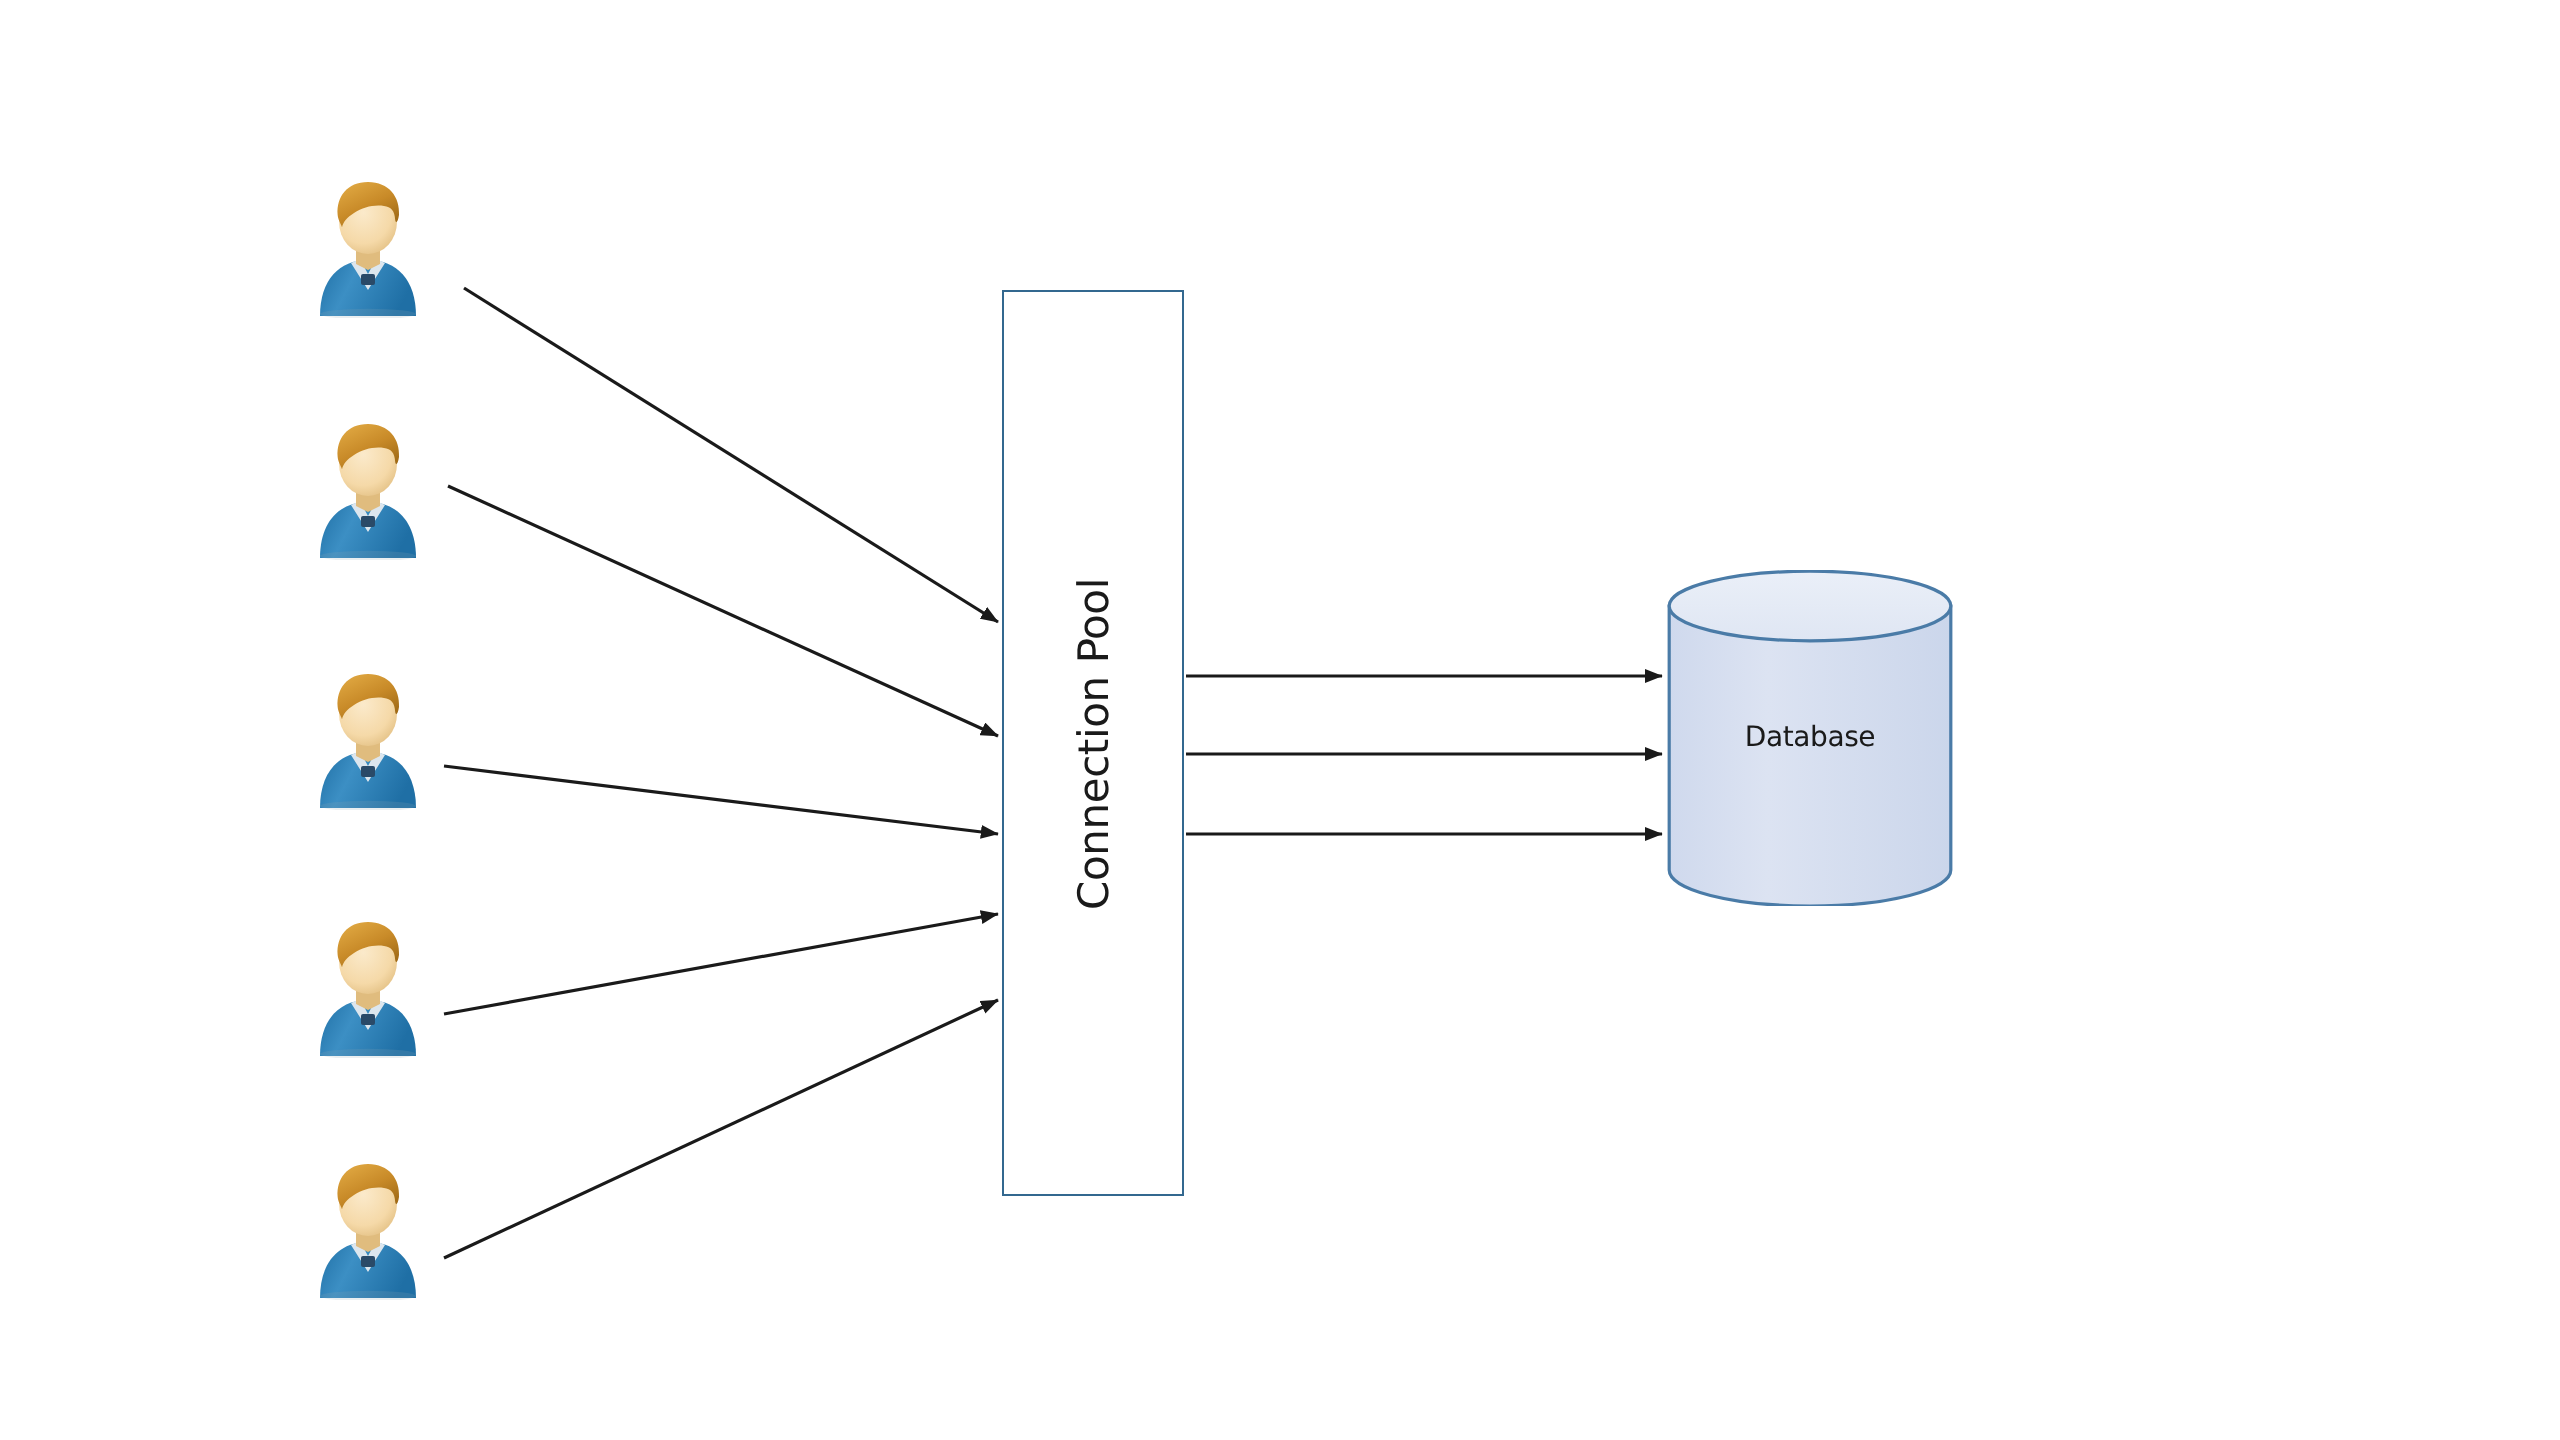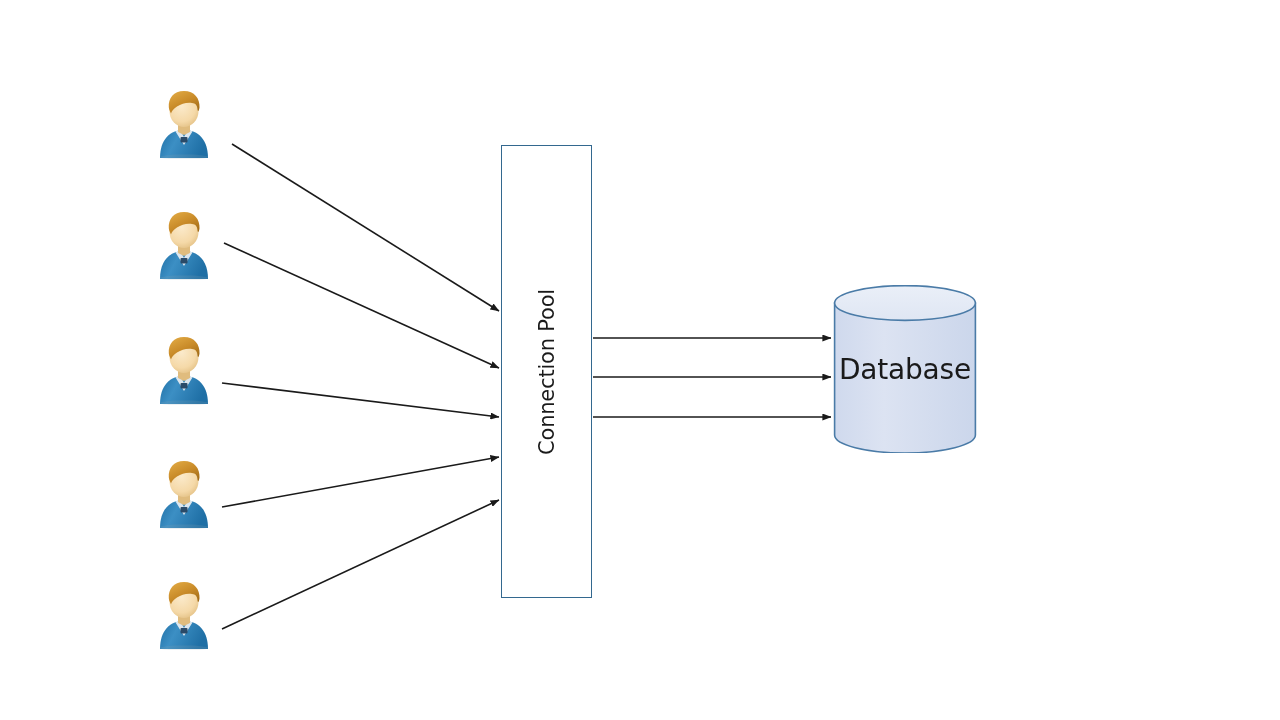--- a/index.html
+++ b/index.html
@@ -71,21 +71,21 @@
   #db-label {
     position: absolute;
     left: 0;
     top: 0;
     width: 144px;
     height: 168px;
     display: flex;
     align-items: center;
     justify-content: center;
     font-family: "DejaVu Sans", "Liberation Sans", sans-serif;
-    font-size: 28px;
+    font-size: 14px;
     color: #1a1a1a;
     letter-spacing: -0.2px;
     pointer-events: none;
   }
 </style>
 </head>
 <body>
 
 <div id="canvas">
 

